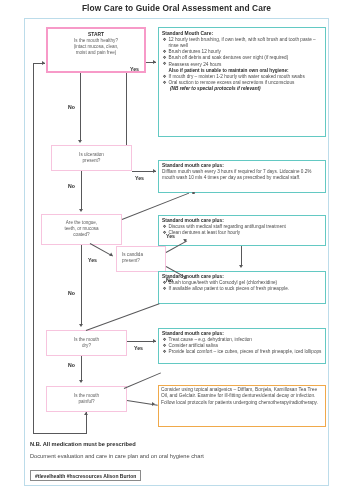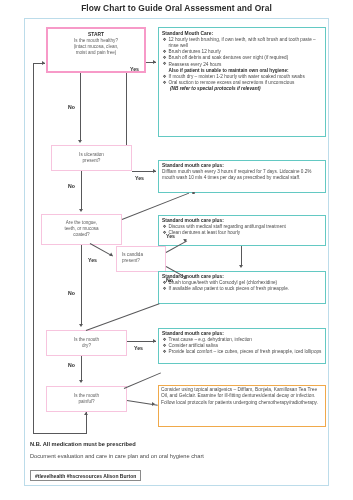--- a/index.html
+++ b/index.html
@@ -53,21 +53,21 @@
   .nb{position:absolute;font-size:5.7px;font-weight:bold;color:#2b2b2b;}
   .doc{position:absolute;font-size:5.7px;color:#4a4a4a;line-height:7.6px;}
   .tags{position:absolute;left:30px;top:470px;border:1px solid #8a8a8a;background:#fff;
         padding:1.5px 4px;font-size:5px;font-weight:bold;color:#2b2b2b;}
 </style>
 </head>
 <body>
 
 <div id="page">
 
-  <div class="title">Flow Chart to Guide Oral Assessment and Oral</div>
+  <div class="title">Flow Care to Guide Oral Assessment and Care</div>
 
   <div class="frame"></div>
 
   <div class="box start" style="left:46px;top:27px;width:100px;height:46px;">
     <div class="box-in ctr" style="padding-top:3px;">
       <div class="hd">START</div>
       <div class="lbl">Is the mouth healthy?</div>
       <div class="lbl">(intact mucosa, clean,</div>
       <div class="lbl">moist and pain free)</div>
     </div>

